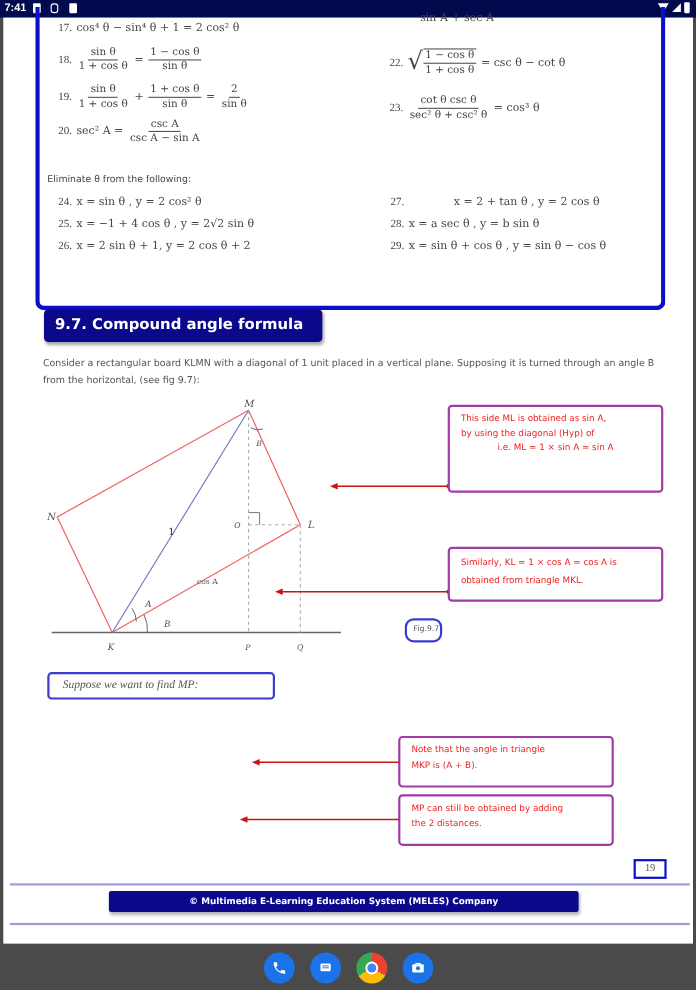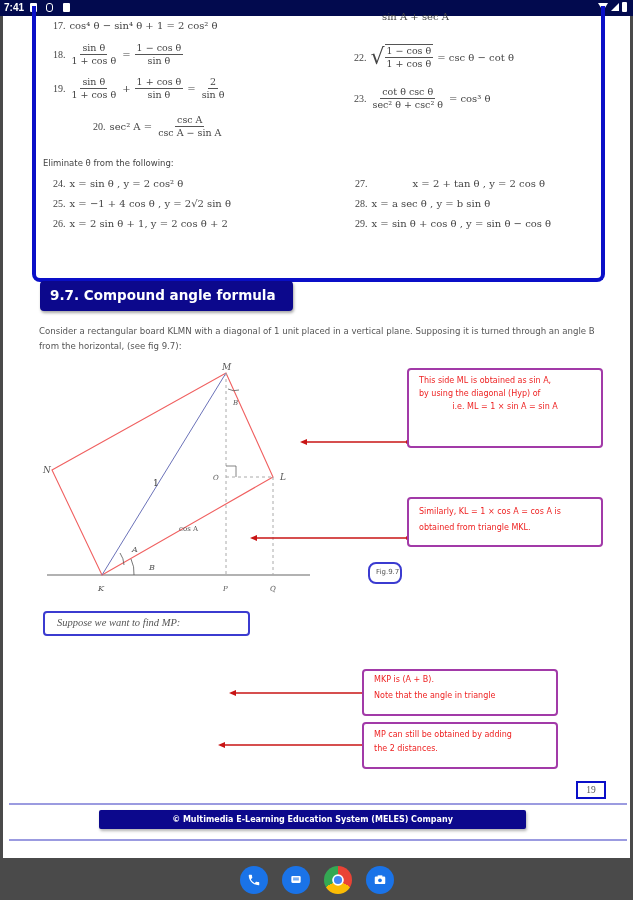--- a/index.html
+++ b/index.html
@@ -90,21 +90,21 @@
       <span class="frac">
           <span class="n">1 + cos θ</span>
           <span class="d">sin θ</span>
         </span>
       <span>=</span>
       <span class="frac">
           <span class="n">2</span>
           <span class="d">sin θ</span>
         </span>
     </div>
-    <div class="mathline" style="left:17px; top:108px;margin-left:40px;">
+    <div class="mathline" style="left:17px; top:101px;">
       <span class="num">20.</span>
       <span>sec² A =</span>
       <span class="frac">
           <span class="n">csc A</span>
           <span class="d">csc A − sin A</span>
         </span>
     </div>
 
     <div class="mathline" style="left:346px; top:5px;">
       <span>sin A + sec A</span>
@@ -218,22 +218,22 @@
   <svg style="position:absolute; left:0; top:0;" width="627" height="842">
     <line x1="232" y1="677" x2="361" y2="677" stroke="#c81414" stroke-width="1.3"></line>
     <polygon points="226,677 233,674 233,680" fill="#c81414"></polygon>
     <circle cx="361" cy="677" r="2.2" fill="#c81414"></circle>
     <line x1="221" y1="729" x2="361" y2="729" stroke="#c81414" stroke-width="1.3"></line>
     <polygon points="215,729 222,726 222,732" fill="#c81414"></polygon>
     <circle cx="361" cy="729" r="2.2" fill="#c81414"></circle>
   </svg>
 
   <div class="callout" style="left:359px; top:653px; width:196px; height:47px;">
+    <div>Note that the angle in triangle</div>
     <div style="margin-top:-2px;">MKP is (A + B).</div>
-    <div>Note that the angle in triangle</div>
   </div>
   <div class="callout" style="left:359px; top:706px; width:196px; height:47px;">
     <div>MP can still be obtained by adding</div>
     <div style="margin-top:-2px;">the 2 distances.</div>
   </div>
 
   <div class="page-number">19</div>
 
   <div class="hr" style="top:787px;"></div>
   <div class="footer-bar">© Multimedia E-Learning Education System (MELES) Company</div>

